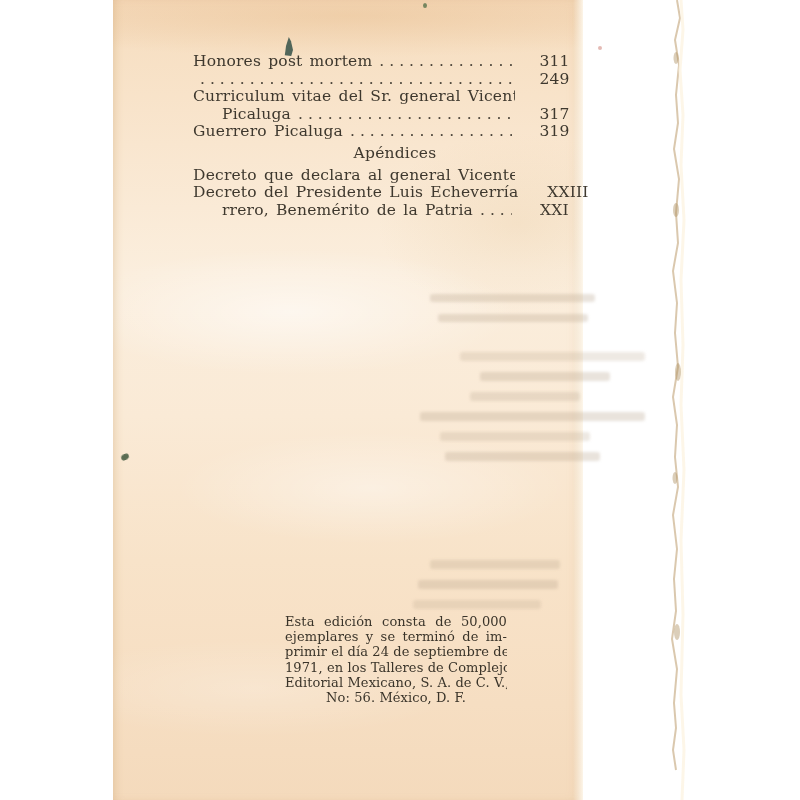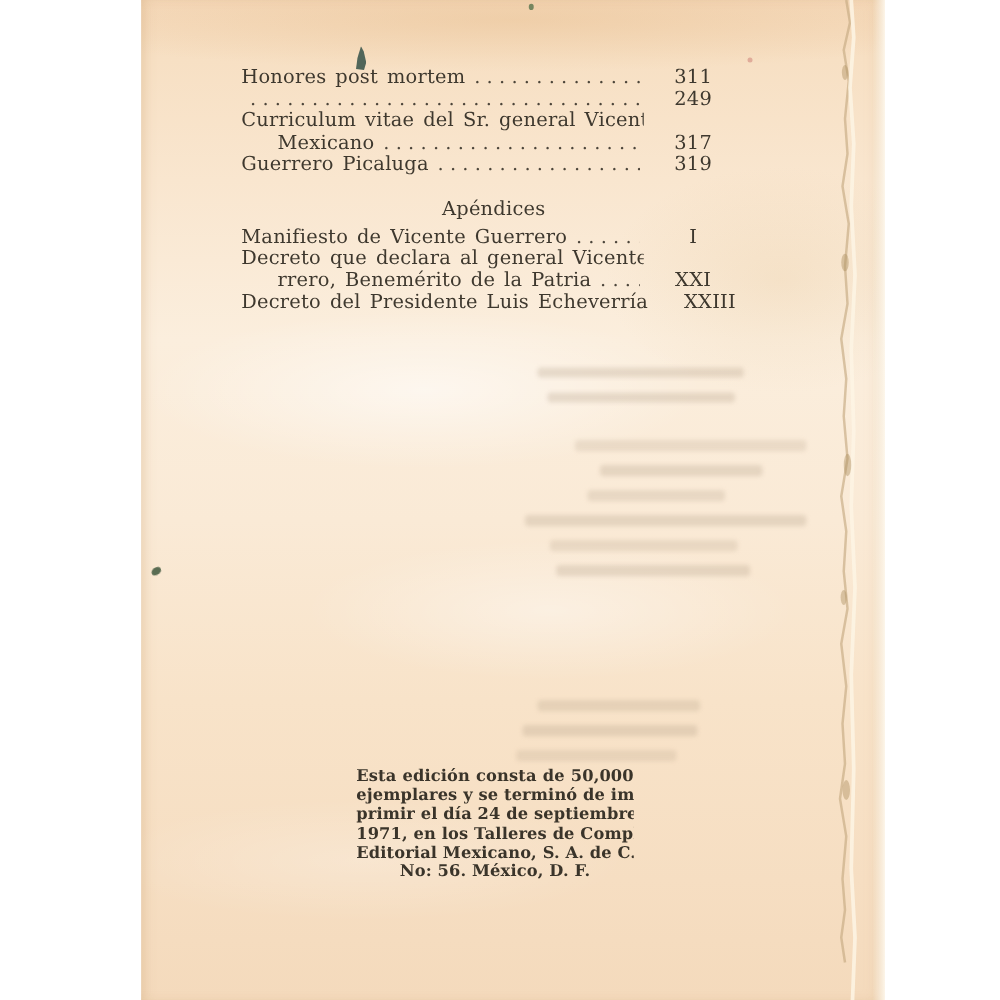--- a/index.html
+++ b/index.html
@@ -3,21 +3,21 @@
 <meta charset="utf-8">
 <style>
   * { margin:0; padding:0; box-sizing:border-box; }
   html,body { width:800px; height:800px; background:#ffffff; overflow:hidden;
     font-family:"DejaVu Serif","Liberation Serif",serif; }
 
   .stage { position:relative; width:800px; height:800px; background:#ffffff; }
 
   
   .paper {
-    position:absolute; left:113px; top:0; width:595px; height:800px;
+    position:absolute; left:113px; top:0; width:470px; height:800px;
     background:
       radial-gradient(ellipse 320px 90px at 38% 39%, rgba(255,255,255,0.55), transparent 70%),
       radial-gradient(ellipse 280px 80px at 55% 61%, rgba(255,255,255,0.38), transparent 70%),
       radial-gradient(ellipse 200px 130px at 86% 28%, rgba(226,192,142,0.22), transparent 70%),
       radial-gradient(ellipse 520px 55px at 50% 2%,  rgba(229,186,136,0.38), transparent 75%),
       radial-gradient(ellipse 300px 70px at 30% 86%, rgba(255,255,255,0.22), transparent 70%),
       linear-gradient(180deg,#f5d9ba 0%,#f7e0c4 6%,#f9e6cf 18%,#fbeedd 34%,
                       #faead6 52%,#f8e3c9 70%,#f6dec2 88%,#f4dabc 100%);
     box-shadow: inset 8px 0 10px -7px rgba(205,165,115,0.45),
                 inset -10px 0 14px -8px rgba(198,158,108,0.40);
@@ -37,25 +37,25 @@
   .label { white-space:nowrap; }
   .leader { flex:1 1 auto; overflow:hidden; white-space:nowrap; margin-left:7px; opacity:0.92; }
   .leader::after { content:"......................................................";
     letter-spacing:5px; }
   .pagenum { flex:0 0 auto; min-width:85px; text-align:center; white-space:nowrap; }
 
   .wrapline { height:17.6px; line-height:17.6px; width:322px;
     text-align:justify; text-align-last:justify; white-space:nowrap; overflow:hidden; }
 
   .heading { width:404px; height:17.6px; line-height:17.6px; text-align:center;
-    margin-top:18px; margin-bottom:4px; }
+    margin-top:4px; margin-bottom:4px; }
 
   
   .colophon { position:absolute; left:172px; top:614px; width:222px;
-    color:#3a342a; font-weight:700; font-size:13px; letter-spacing:0.1px; }
+    color:#3a342a; font-weight:400; font-size:13px; letter-spacing:0.1px; }
   .colophon .cline { height:15.2px; line-height:15.2px;
     text-align:justify; text-align-last:justify; white-space:nowrap; overflow:hidden; }
   .colophon .cline.center { text-align:right; text-align-last:center; }
 
   
   .stain-green-top { position:absolute; left:170px; top:37px; width:10px; height:19px;
     background:#51665a; filter:blur(0.4px);
     clip-path:polygon(58% 0, 80% 22%, 100% 68%, 82% 100%, 18% 96%, 30% 48%); }
   .stain-green-left { position:absolute; left:8px; top:454px; width:8px; height:6px;
     background:#5a6c52; border-radius:60% 40% 55% 45%; filter:blur(0.4px);
@@ -115,51 +115,46 @@
       </div>
 
       <div class="row">
         <span class="leader"></span>
         <span class="pagenum">249</span>
       </div>
 
       <div class="wrapline">Curriculum vitae del Sr. general Vicente</div>
 
       <div class="row indent">
-        <span class="label">Mexicano</span>
+        <span class="label">Picaluga</span>
         <span class="leader"></span>
         <span class="pagenum">317</span>
       </div>
 
       <div class="row">
         <span class="label">Guerrero Picaluga</span>
         <span class="leader"></span>
         <span class="pagenum">319</span>
       </div>
 
       <div class="heading">Apéndices</div>
 
-      <div class="row">
-        <span class="label">Manifiesto de Vicente Guerrero</span>
-        <span class="leader"></span>
-        <span class="pagenum">I</span>
-      </div>
 
       <div class="wrapline">Decreto que declara al general Vicente Gue-</div>
+
+      <div class="row">
+        <span class="label">Decreto del Presidente Luis Echeverría</span>
+        <span class="leader"></span>
+        <span class="pagenum">XXIII</span>
+      </div>
 
       <div class="row indent">
         <span class="label">rrero, Benemérito de la Patria</span>
         <span class="leader"></span>
         <span class="pagenum">XXI</span>
-      </div>
-
-      <div class="row">
-        <span class="label">Decreto del Presidente Luis Echeverría</span>
-        <span class="leader"></span>
-        <span class="pagenum">XXIII</span>
       </div>
 
     </div>
 
     <div class="colophon">
       <div class="cline">Esta edición consta de 50,000</div>
       <div class="cline">ejemplares y se terminó de im-</div>
       <div class="cline">primir el día 24 de septiembre de</div>
       <div class="cline">1971, en los Talleres de Complejo</div>
       <div class="cline">Editorial Mexicano, S. A. de C. V.,</div>

